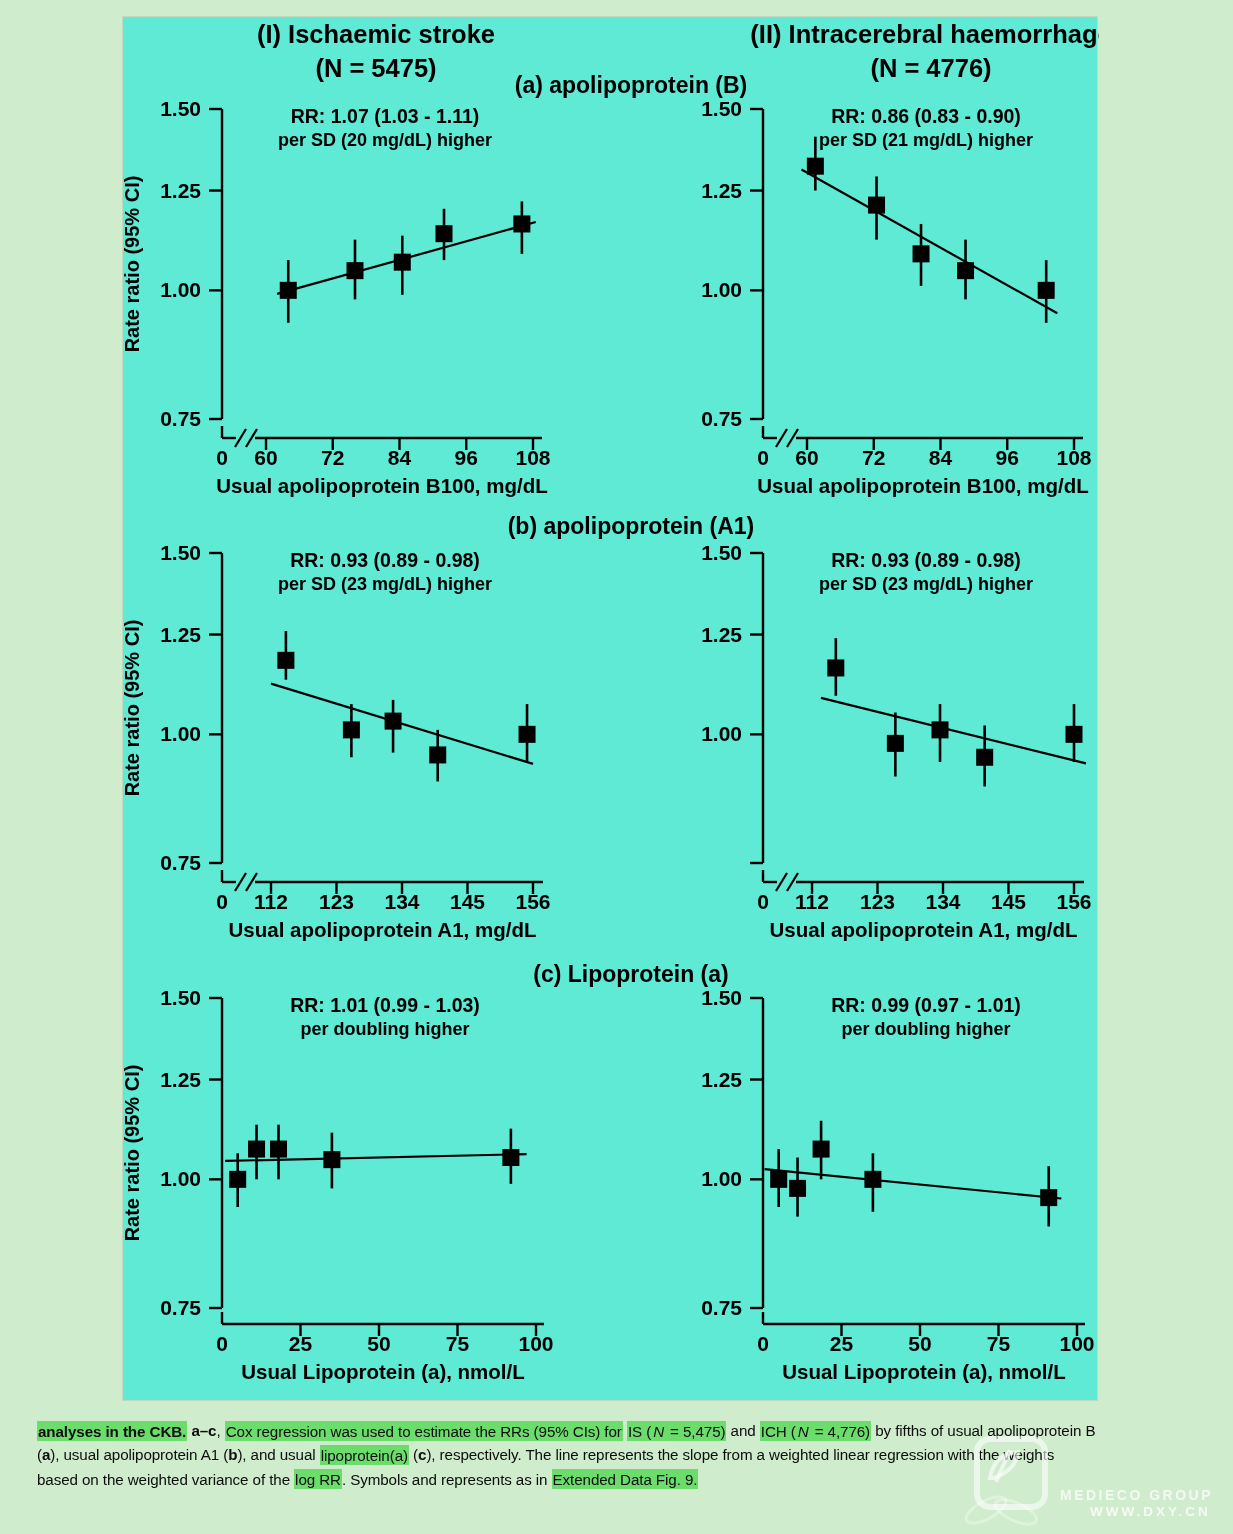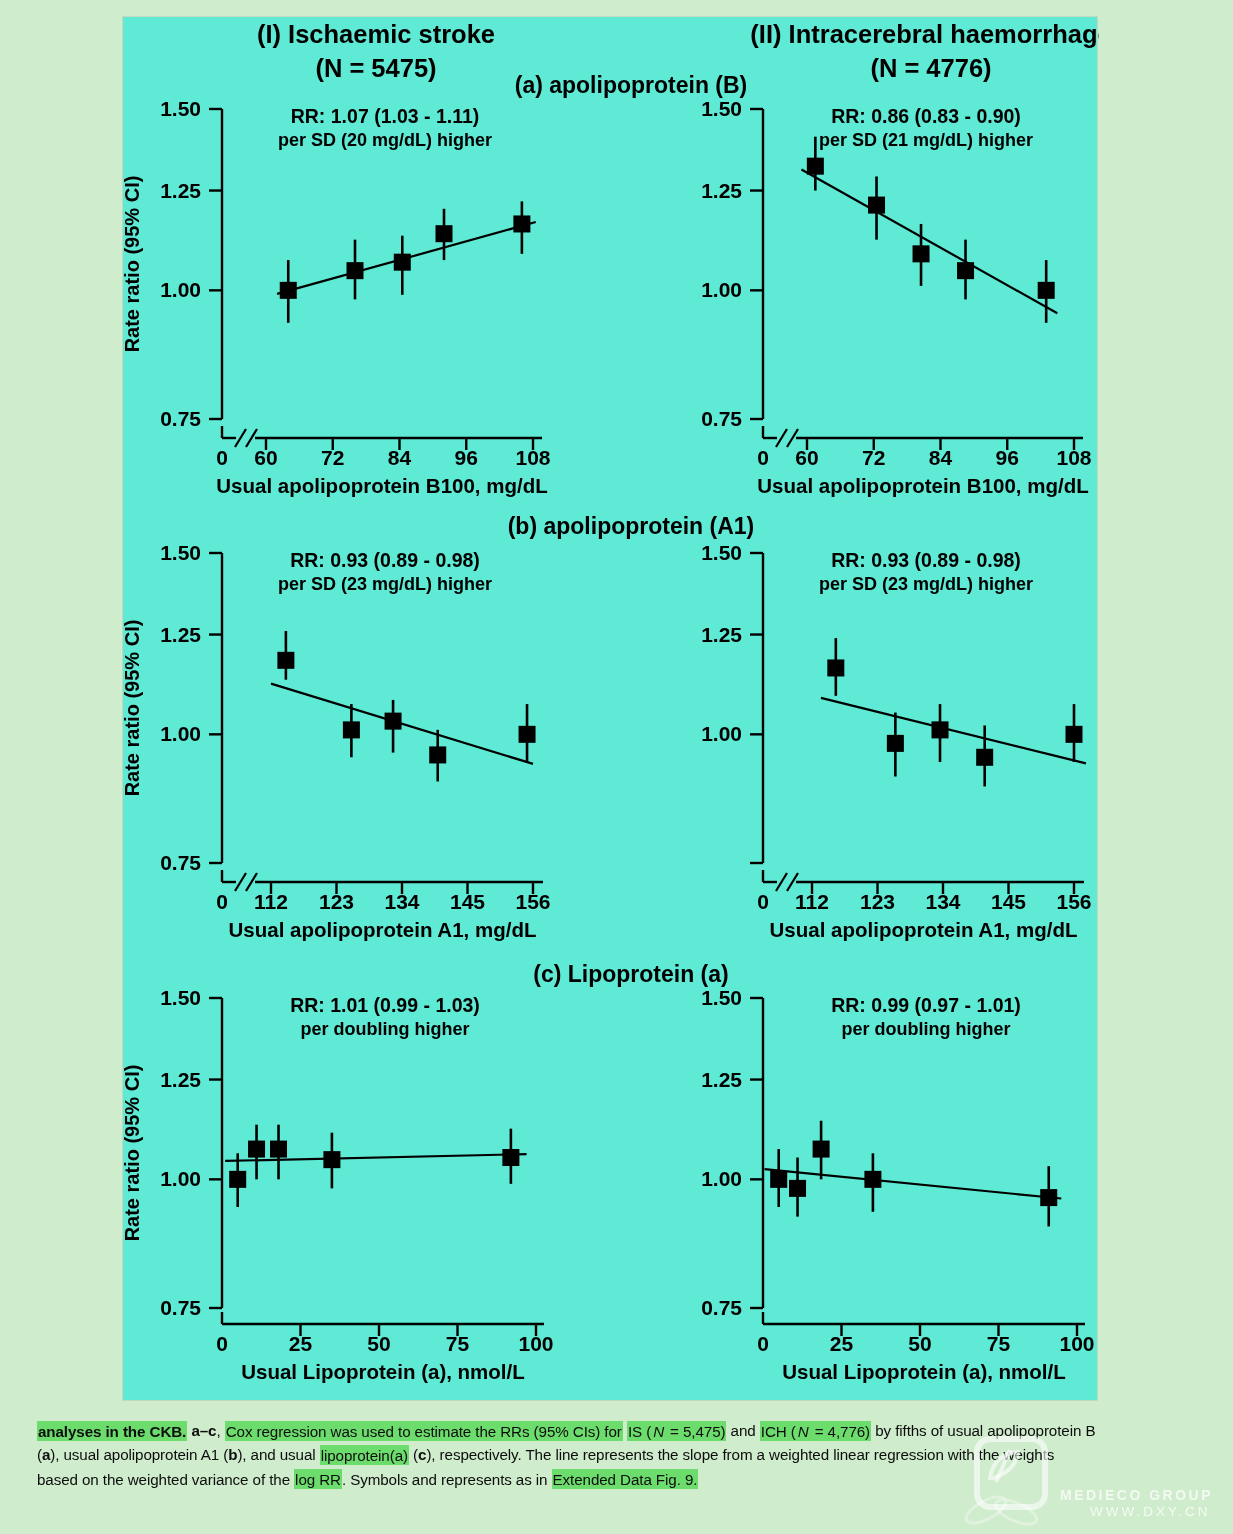--- a/index.html
+++ b/index.html
@@ -11,21 +11,21 @@
   .caption{position:absolute;left:37px;top:1419px;width:1165px;color:#0d0d0d;font-size:15.2px;line-height:24.4px;letter-spacing:-0.1px;}
   .cap-line{white-space:nowrap;display:block;}
   .seg{display:inline;}
   .seg.b{font-weight:700;}
   .seg.i{font-style:italic;}
   .seg.h{background:#6cdd6c;padding:1.5px 1px;}
   .watermark{position:absolute;left:938px;top:1424px;width:295px;height:110px;pointer-events:none;}
   .wm-icon{position:absolute;left:36px;top:12px;width:62px;height:62px;border:6px solid rgba(255,255,255,0.6);border-radius:16px;}
   .wm-brand{position:absolute;left:118px;top:2px;font-size:56px;font-weight:700;color:rgba(255,255,255,0.55);letter-spacing:2px;white-space:nowrap;}
   .wm-t1{position:absolute;left:122px;top:63px;font-size:14px;font-weight:700;letter-spacing:2.5px;color:rgba(255,255,255,0.72);white-space:nowrap;}
-  .wm-t2{position:absolute;left:152px;top:80px;font-size:13.5px;font-weight:400;letter-spacing:3px;color:rgba(255,255,255,0.78);white-space:nowrap;}
+  .wm-t2{position:absolute;left:152px;top:80px;font-size:13.5px;font-weight:700;letter-spacing:3px;color:rgba(255,255,255,0.78);white-space:nowrap;}
   .wm-leaf{position:absolute;left:20px;top:60px;}
 </style>
 </head>
 <body>
 
 <div class="canvas">
   <div class="figure">
     <svg id="fig-svg" width="976" height="1381" viewBox="0 0 976 1381">
         <text x="253" y="26" font-size="25.5" font-weight="bold" text-anchor="middle">(I) Ischaemic stroke</text>
         <text x="253" y="60" font-size="25.5" font-weight="bold" text-anchor="middle">(N = 5475)</text>

